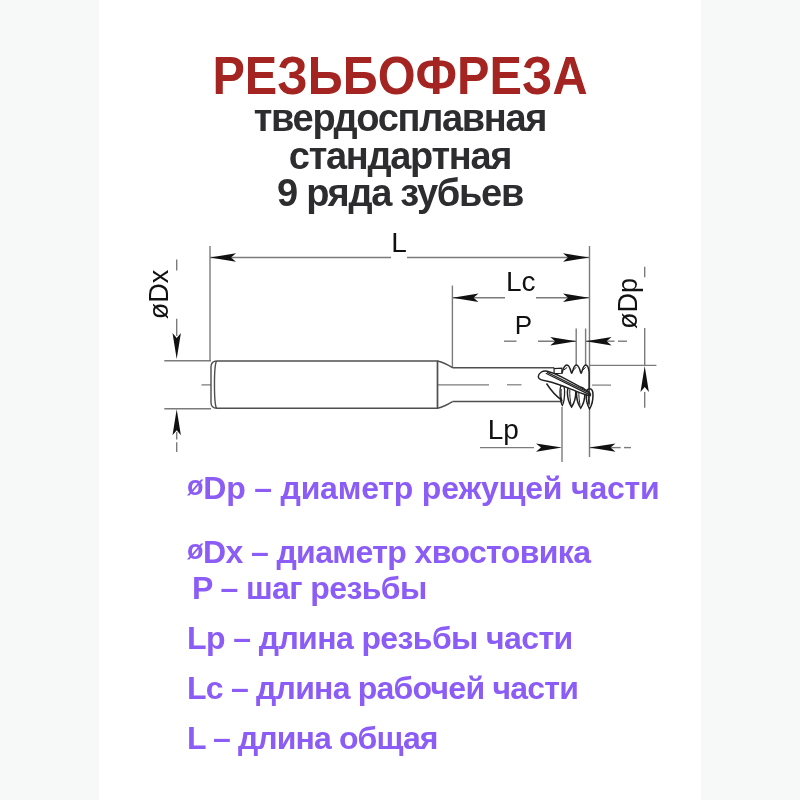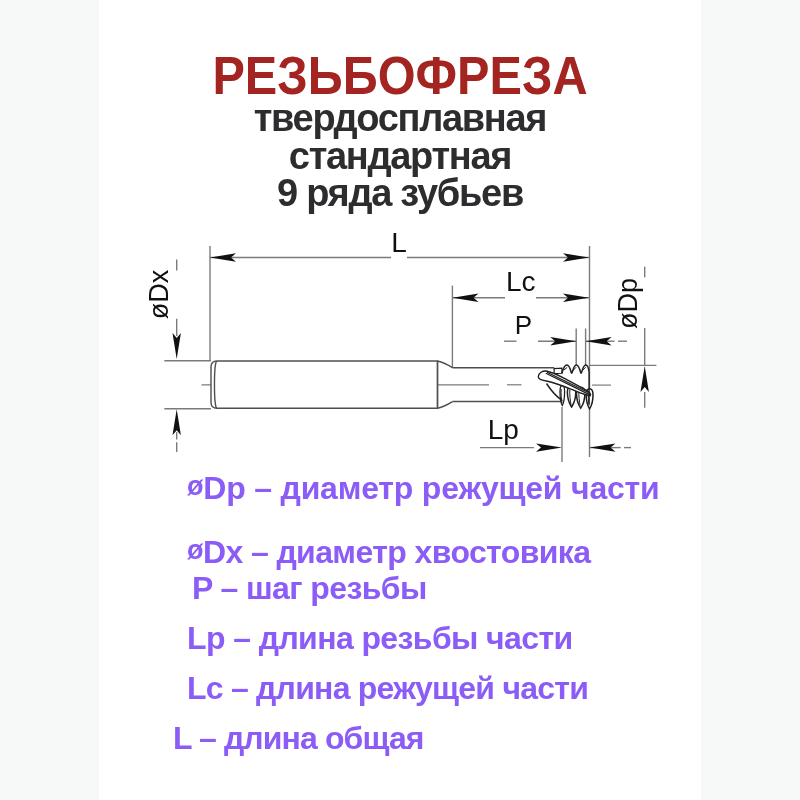--- a/index.html
+++ b/index.html
@@ -123,14 +123,14 @@
   <text x="503.3" y="438.5" text-anchor="middle" font-size="28px">Lp</text>
   <text transform="rotate(-90 161 294.6)" x="161" y="294.6" text-anchor="middle" dominant-baseline="middle" font-size="27px">øDx</text>
   <text transform="rotate(-90 630.2 303.5)" x="630.2" y="303.5" text-anchor="middle" dominant-baseline="middle" font-size="27px">øDp</text>
 </g>
 </svg>
 
 <div class="leg" style="left:187px;top:471.9px;letter-spacing:-0.2px;"><span class="dia">ø</span>Dp – диаметр режущей части</div>
 <div class="leg" style="left:187px;top:528px;margin-top:8px;"><span class="dia">ø</span>Dx – диаметр хвостовика</div>
 <div class="leg" style="left:192px;top:571.9px;">P – шаг резьбы</div>
 <div class="leg" style="left:187px;top:621.9px;">Lp – длина резьбы части</div>
-<div class="leg" style="left:187px;top:671.8px;letter-spacing:-0.77px;">Lc – длина режущей части</div>
-<div class="leg" style="left:173px;top:721.8px;letter-spacing:-0.9px;">L – длина общая</div>
+<div class="leg" style="left:187px;top:671.8px;letter-spacing:-0.77px;">Lc – длина рабочей части</div>
+<div class="leg" style="left:187px;top:721.8px;letter-spacing:-0.9px;">L – длина общая</div>
 
 </body></html>

